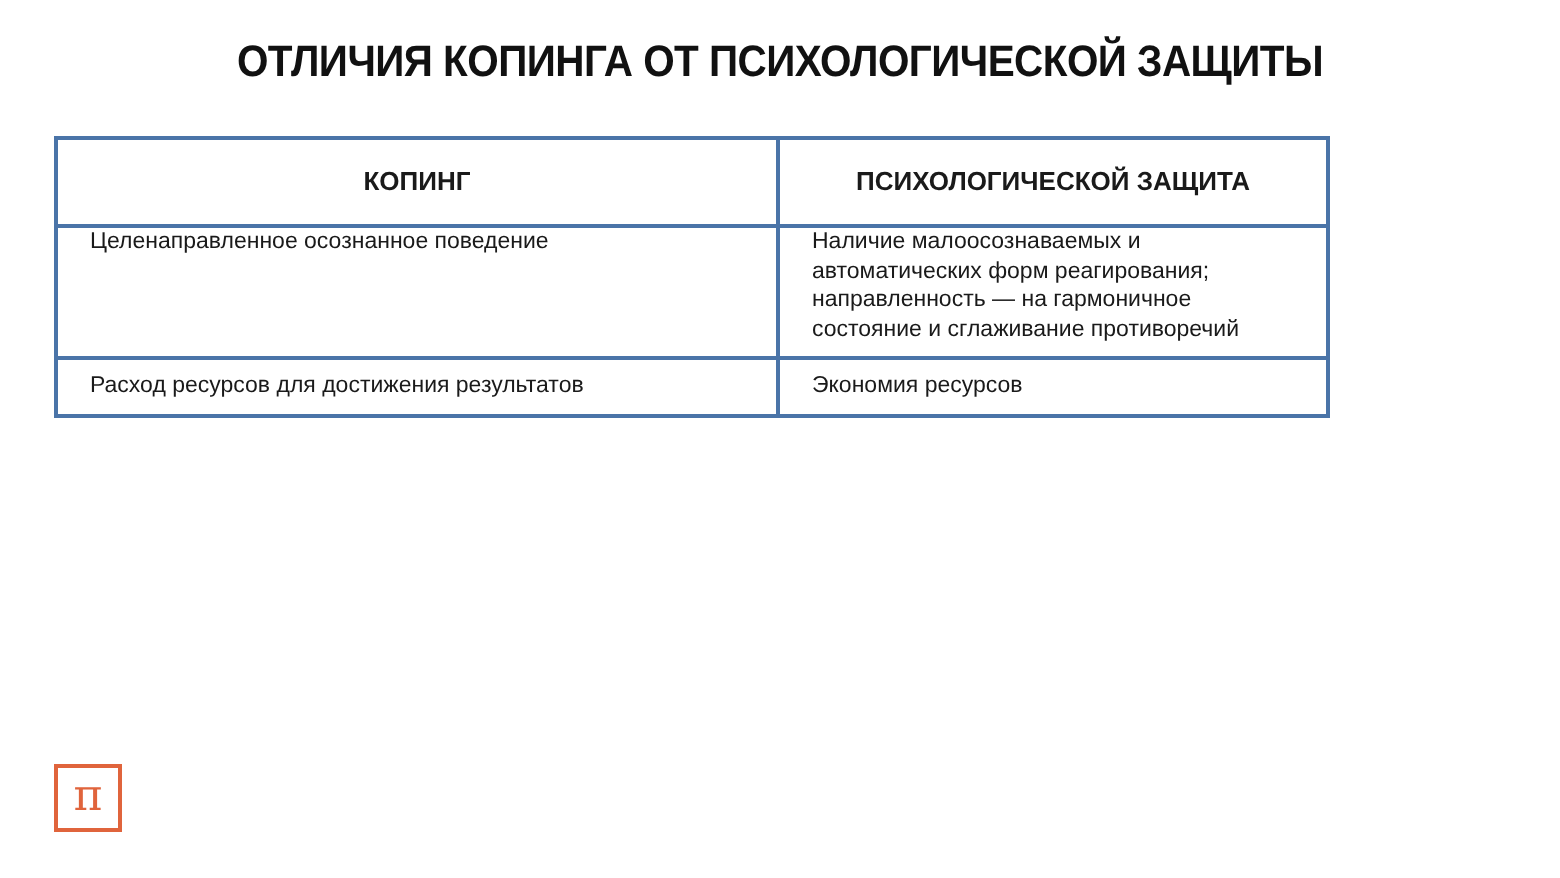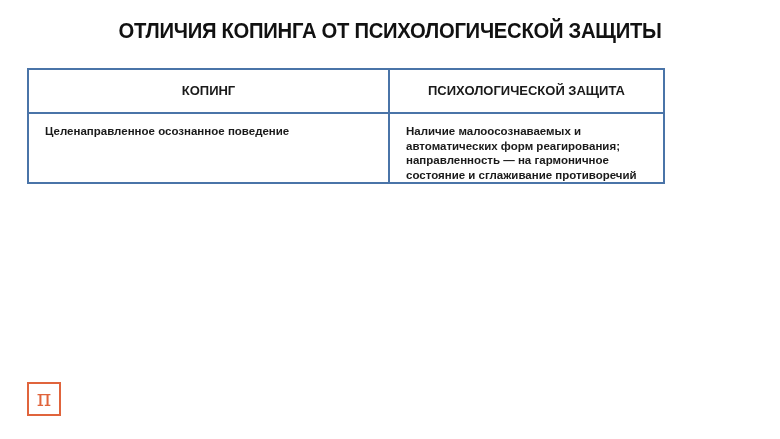--- a/index.html
+++ b/index.html
@@ -1,21 +1,21 @@
 <!DOCTYPE html>
 <html><head>
 <meta charset="utf-8">
 <style>
   html, body { margin:0; padding:0; background:#ffffff; }
   body { width:780px; height:439px; position:relative; overflow:hidden; font-family:"Liberation Sans", sans-serif; color:#1a1a1a; }
   .title { position:absolute; top:18px; left:0; width:780px; text-align:center; font-family:"Liberation Sans", sans-serif; font-weight:bold; font-size:22px; letter-spacing:-0.3px; color:#111; transform:scaleX(0.92); transform-origin:center; }
   .tbl { position:absolute; left:27px; top:68px; width:638px; border-collapse:collapse; table-layout:fixed; }
   .tbl td, .tbl th { border:2px solid #4a74a8; vertical-align:top; font-size:11.5px; line-height:14.5px; padding:0; }
   .tbl th { font-weight:bold; font-size:13px; text-align:center; vertical-align:middle; height:42px; }
-  .tbl td .cell { padding:10px 16px 0 16px;font-weight:bold; }
+  .tbl td .cell { padding:0 16px 0 16px; }
   .col1 { width:361px; }
   .logo { position:absolute; left:27px; top:382px; width:34px; height:34px; box-sizing:border-box; border:2px solid #e0643c; display:flex; align-items:center; justify-content:center; color:#e0643c; font-family:"DejaVu Serif", serif; font-size:22px; line-height:1; }
 </style>
 </head>
 <body>
 
 <div class="title">ОТЛИЧИЯ КОПИНГА ОТ ПСИХОЛОГИЧЕСКОЙ ЗАЩИТЫ</div>
 
 <table class="tbl">
   <colgroup>
@@ -30,16 +30,24 @@
   </thead>
   <tbody>
     <tr style="height:66px">
       <td>
           <div class="cell">Целенаправленное осознанное поведение</div>
         </td>
       <td>
           <div class="cell">Наличие малоосознаваемых и автоматических форм реагирования; направленность — на гармоничное состояние и сглаживание противоречий</div>
         </td>
     </tr>
+    <tr style="height:29px">
+      <td>
+          <div class="cell" style="padding-top:6px">Расход ресурсов для достижения результатов</div>
+        </td>
+      <td>
+          <div class="cell" style="padding-top:6px">Экономия ресурсов</div>
+        </td>
+    </tr>
   </tbody>
 </table>
 
 <div class="logo">π</div>
 
 </body></html>

